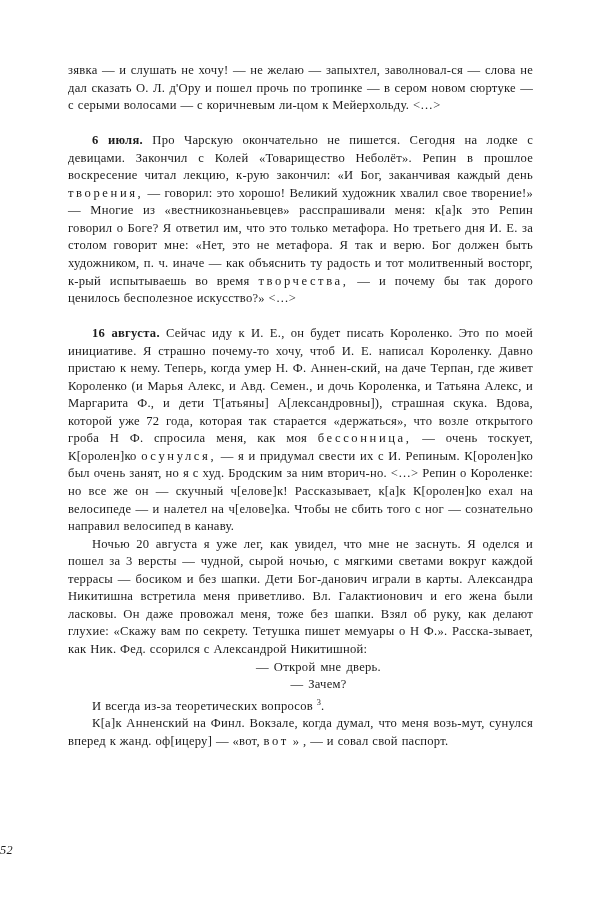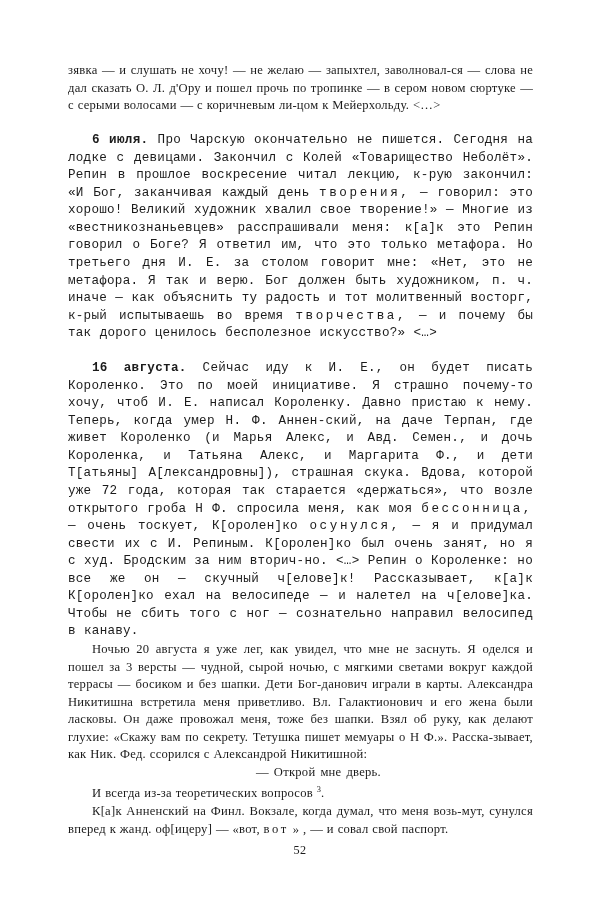--- a/index.html
+++ b/index.html
@@ -34,21 +34,20 @@
     line-height: 17.55px;
     letter-spacing: 0.25px;
     word-spacing: 0.4px;
     hyphens: manual;
   }
   p.indent {
     text-indent: 24px;
   }
   p.gap-entry {
     margin-top: 17.5px;
-    font-family: Liberation Mono, monospace;
   }
   .date-head {
     font-weight: bold;
     letter-spacing: 0.3px;
   }
   .sp {
     letter-spacing: 2.6px;
   }
   .dialog-line {
     margin: 0;
@@ -62,40 +61,41 @@
   .fn {
     font-size: 8.4px;
     vertical-align: super;
     letter-spacing: 0;
   }
   .page-number {
     position: absolute;
     left: 0;
     right: 0;
     top: 843px;
-    text-align: center;
     font-size: 12.2px;
     letter-spacing: 0.5px;
+    font-style: italic;
   }
 </style>
 </head>
 <body>
 
 <div class="page">
   <div class="text-column">
 
     <p class="para">зявка — и слушать не хочу! — не желаю — запыхтел, заволновал-ся — слова не дал сказать О. Л. д'Ору и пошел прочь по тропинке — в сером новом сюртуке — с серыми волосами — с коричневым ли-цом к Мейерхольду. &lt;…&gt;</p>
 
     <p class="para indent gap-entry"><span class="date-head">6 июля.</span><span> Про Чарскую окончательно не пишется. Сегодня на лодке с девицами. Закончил с Колей «Товарищество Неболёт». Репин в прошлое воскресение читал лекцию, к-рую закончил:  «И Бог, заканчивая каждый день </span><span class="sp">творения,</span><span> — говорил: это хорошо! Великий художник хвалил свое творение!» — Многие из «вестникознаньевцев» расспрашивали меня: к[а]к это Репин говорил о Боге? Я ответил им, что это только метафора. Но третьего дня И. Е. за столом говорит мне:  «Нет, это не метафора. Я так и верю. Бог должен быть художником, п. ч. иначе — как объяснить ту радость и тот молитвенный восторг, к-рый испытываешь во время </span><span class="sp">творчества,</span><span> — и почему бы так дорого ценилось бесполезное искусство?» &lt;…&gt;</span></p>
 
     <p class="para indent gap-entry"><span class="date-head">16 августа.</span><span> Сейчас иду к И. Е., он будет писать Короленко. Это по моей инициативе. Я страшно почему-то хочу, чтоб И. Е. написал Короленку. Давно пристаю к нему. Теперь, когда умер Н. Ф. Аннен-ский, на даче Терпан, где живет Короленко (и Марья Алекс, и Авд. Семен., и дочь Короленка, и Татьяна Алекс, и Маргарита Ф., и дети Т[атьяны] А[лександровны]), страшная скука. Вдова, которой уже 72 года, которая так старается «держаться», что возле открытого гроба Н Ф. спросила меня, как моя </span><span class="sp">бессонница,</span><span> — очень тоскует, К[оролен]ко </span><span class="sp">осунулся,</span><span> — я и придумал свести их с И. Репиным. К[оролен]ко был очень занят, но я с худ. Бродским за ним вторич-но. &lt;…&gt; Репин о Короленке:  но все же он — скучный ч[елове]к! Рассказывает, к[а]к К[оролен]ко ехал на велосипеде — и налетел на ч[елове]ка. Чтобы не сбить того с ног — сознательно направил велосипед в канаву.</span></p>
 
     <p class="para indent">Ночью 20 августа я уже лег, как увидел, что мне не заснуть. Я оделся и пошел за 3 версты — чудной, сырой ночью, с мягкими светами вокруг каждой террасы — босиком и без шапки. Дети Бог-данович играли в карты. Александра Никитишна встретила меня приветливо. Вл. Галактионович и его жена были ласковы. Он даже провожал меня, тоже без шапки. Взял об руку, как делают глухие:  «Скажу вам по секрету. Тетушка пишет мемуары о Н Ф.». Расска-зывает, как Ник. Фед. ссорился с Александрой Никитишной:</p>
 
     <p class="dialog-line">— Открой мне дверь.</p>
+    <p class="dialog-line">— Зачем?</p>
 
     <p class="para indent"><span>И всегда из-за теоретических вопросов </span><span class="fn">3</span><span>.</span></p>
 
     <p class="para indent"><span>К[а]к Анненский на Финл. Вокзале, когда думал, что меня возь-мут, сунулся вперед к жанд. оф[ицеру] — «вот, </span><span class="sp">вот</span><span> » ,  — и совал свой паспорт.</span></p>
 
   </div>
 
   <div class="page-number">52</div>
 </div>
 

